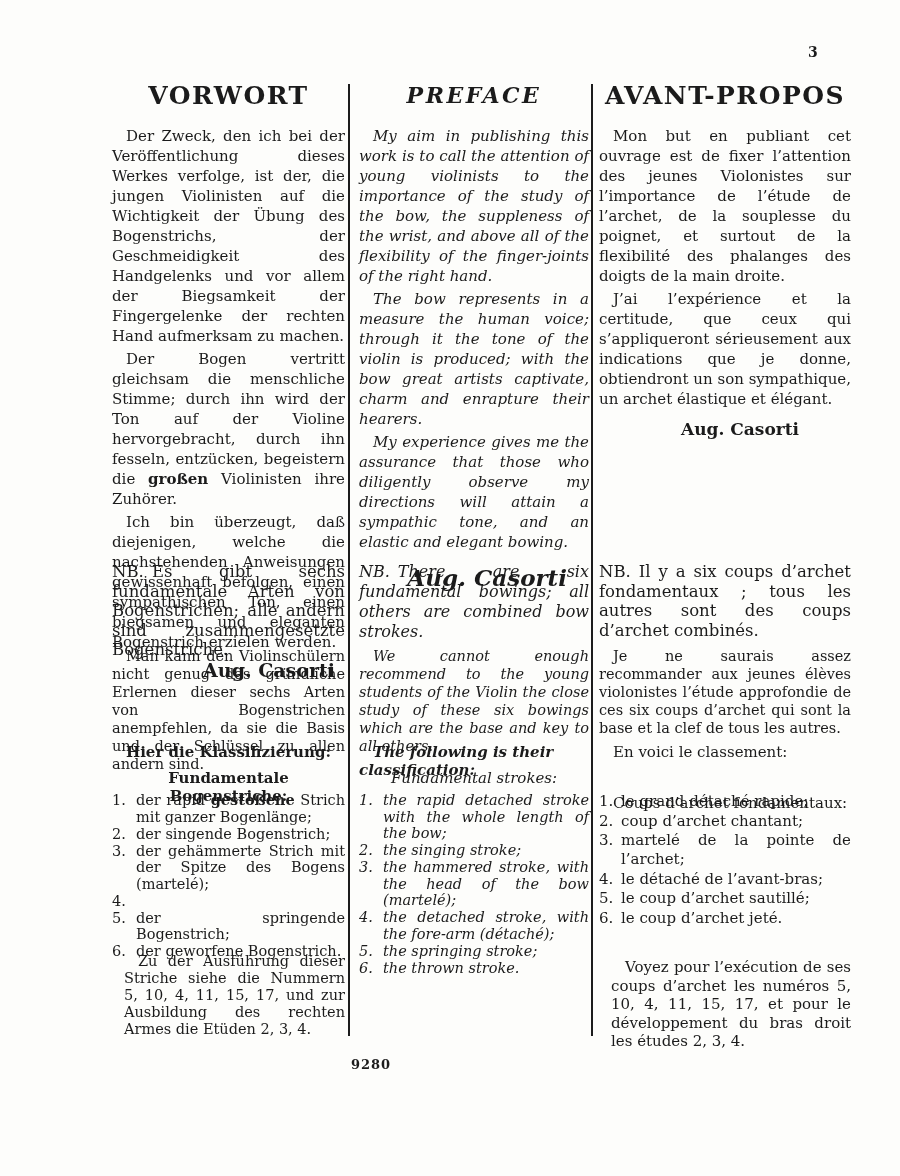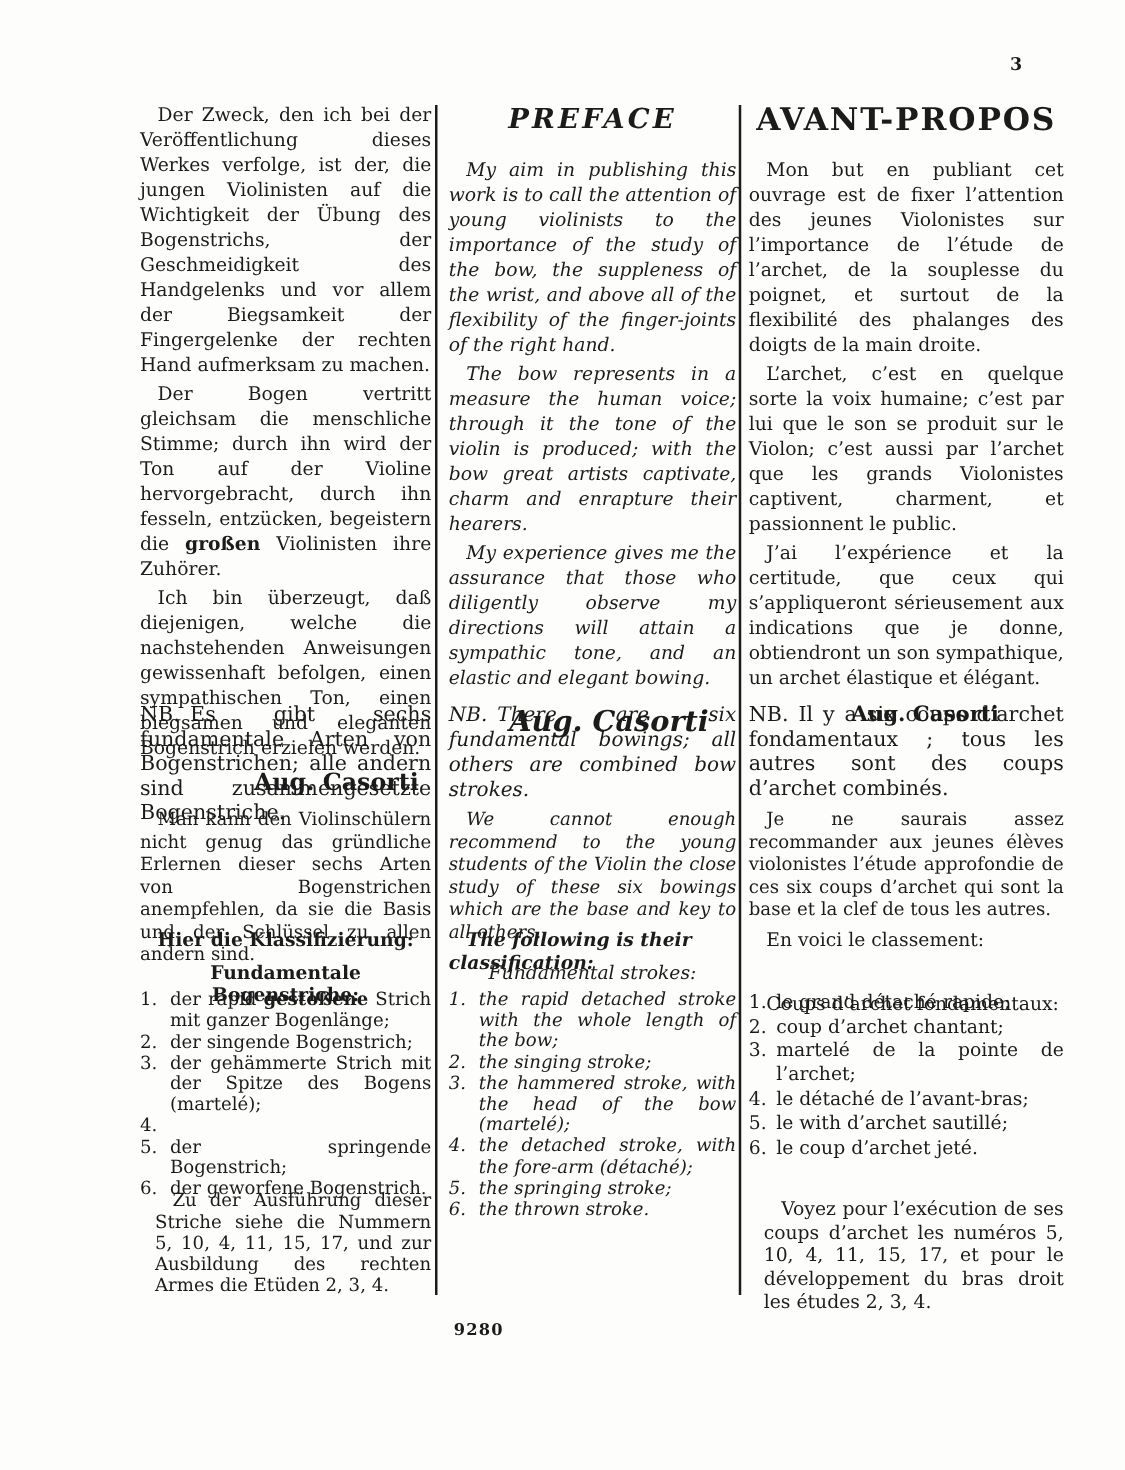--- a/index.html
+++ b/index.html
@@ -91,32 +91,33 @@
 
   .closing{
     position:absolute;top:871px;left:12px;right:0;
     font-size:14.5px;line-height:17px;text-align:justify;text-indent:14px;
   }
   .col-fr .closing{top:876px;font-size:15px;line-height:18.5px;}
   .sup{font-size:9px;vertical-align:super;}
 
   .plate-number{
     position:absolute;top:1057px;left:0;width:742px;
-    text-align:center;font-size:13px;font-weight:bold;letter-spacing:1px;padding-left:12px;
+    text-align:center;font-size:13px;font-weight:bold;letter-spacing:1px;
   }
 </style>
 </head>
 <body>
 
 <div class="page-number">3</div>
 
 <div class="divider d1"></div>
 <div class="divider d2"></div>
 
 <div class="col col-de">
+  <h2 class="col-head">VORWORT</h2>
   <p class="body-p">Der Zweck, den ich bei der Veröffentlichung dieses Werkes verfolge, ist der, die jungen Violinisten auf die Wichtigkeit der Übung des Bogenstrichs, der Geschmeidigkeit des Handgelenks und vor allem der Biegsamkeit der Fingergelenke der rechten Hand aufmerksam zu machen.</p>
   <p class="body-p"><span>Der Bogen vertritt gleichsam die menschliche Stimme; durch ihn wird der Ton auf der Violine hervorgebracht, durch ihn fesseln, entzücken, begeistern die </span><span class="b">großen</span><span> Violinisten ihre Zuhörer.</span></p>
   <p class="body-p">Ich bin überzeugt, daß diejenigen, welche die nachstehenden Anweisungen gewissenhaft befolgen, einen sympathischen Ton, einen biegsamen und eleganten Bogenstrich erzielen werden.</p>
   <div class="sig">Aug. Casorti</div>
 
   <div class="nb1">NB. Es gibt sechs fundamentale Arten von Bogenstrichen; alle andern sind zusammengesetzte Bogenstriche.</div>
   <div class="nb2">Man kann den Violinschülern nicht genug das gründliche Erlernen dieser sechs Arten von Bogenstrichen anempfehlen, da sie die Basis und der Schlüssel zu allen andern sind.</div>
   <div class="intro">Hier die Klassifizierung:</div>
   <div class="ltitle">Fundamentale Bogenstriche:</div>
   <div class="list">
@@ -182,21 +183,20 @@
     <div class="row">
         <span class="num">6.</span>
         <span class="txt">the thrown stroke.</span>
       </div>
   </div>
 </div>
 
 <div class="col col-fr">
   <h2 class="col-head">AVANT-PROPOS</h2>
   <p class="body-p">Mon but en publiant cet ouvrage est de fixer l’attention des jeunes Violonistes sur l’importance de l’étude de l’archet, de la souplesse du poignet, et surtout de la flexibilité des phalanges des doigts de la main droite.</p>
-  <p class="body-p">L’archet, c’est en quelque sorte la voix humaine; c’est par lui que le son se produit sur le Violon; c’est aussi par l’archet que les grands Violonistes captivent, charment, et passionnent le public.</p>
   <p class="body-p">J’ai l’expérience et la certitude, que ceux qui s’appliqueront sérieusement aux indications que je donne, obtiendront un son sympathique, un archet élastique et élégant.</p>
   <div class="sig">Aug. Casorti</div>
 
   <div class="nb1">NB. Il y a six coups d’archet fondamentaux ; tous les autres sont des coups d’archet combinés.</div>
   <div class="nb2">Je ne saurais assez recommander aux jeunes élèves violonistes l’étude approfondie de ces six coups d’archet qui sont la base et la clef de tous les autres.</div>
   <div class="intro">En voici le classement:</div>
   <div class="ltitle">Coups d’archet fondamentaux:</div>
   <div class="list">
     <div class="row">
         <span class="num">1.</span>
@@ -209,21 +209,21 @@
     <div class="row">
         <span class="num">3.</span>
         <span class="txt">martelé de la pointe de l’archet;</span>
       </div>
     <div class="row">
         <span class="num">4.</span>
         <span class="txt">le détaché de l’avant-bras;</span>
       </div>
     <div class="row">
         <span class="num">5.</span>
-        <span class="txt">le with d’archet sautillé;</span>
+        <span class="txt">le coup d’archet sautillé;</span>
       </div>
     <div class="row">
         <span class="num">6.</span>
         <span class="txt">le coup d’archet jeté.</span>
       </div>
   </div>
   <div class="closing">Voyez pour l’exécution de ses coups d’archet les numéros 5, 10, 4, 11, 15, 17, et pour le développement du bras droit les études 2, 3, 4.</div>
 </div>
 
 <div class="plate-number">9280</div>

